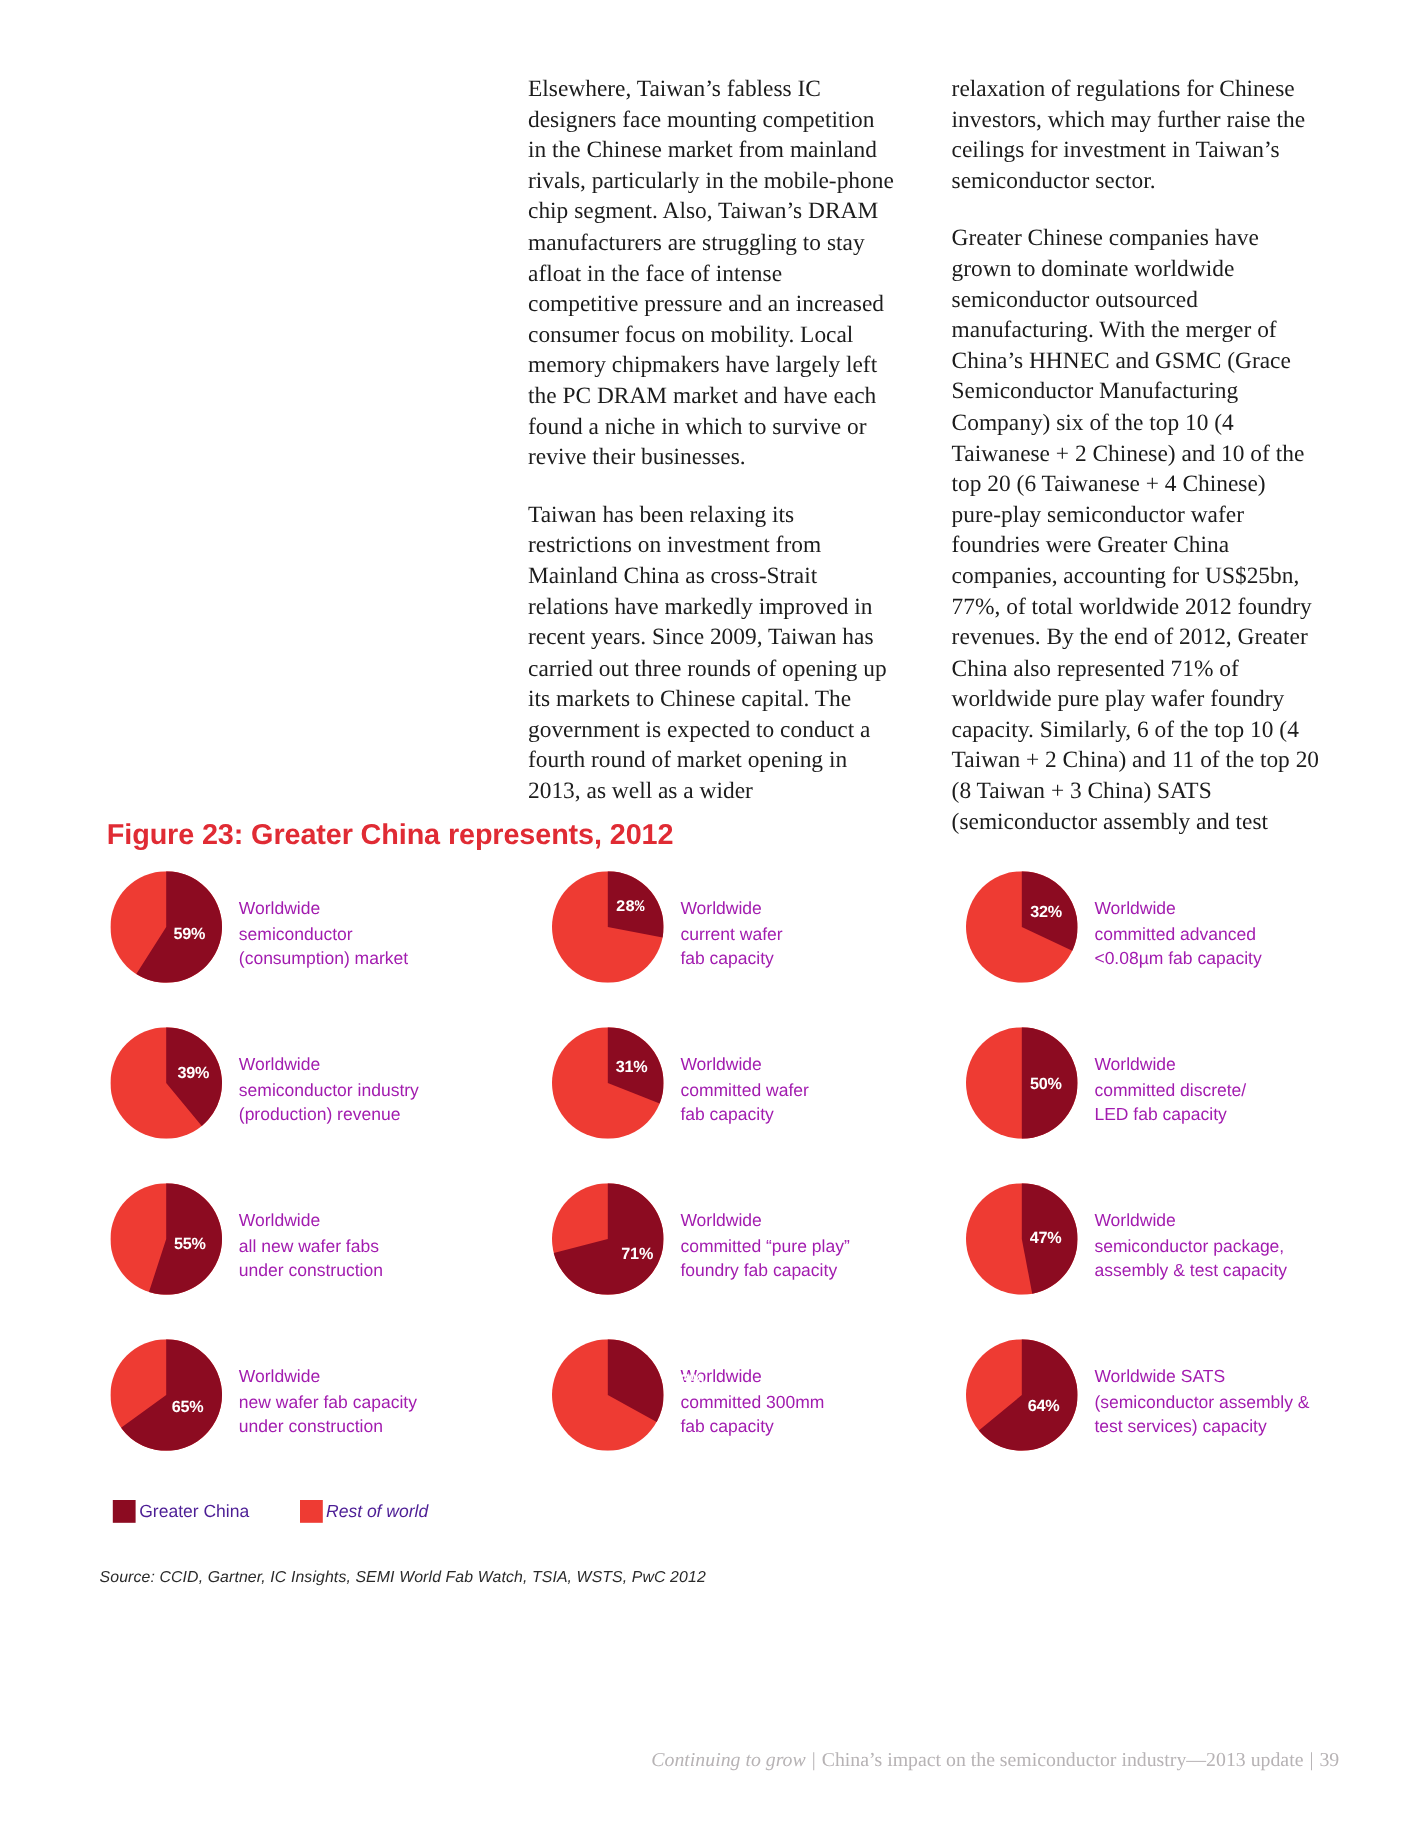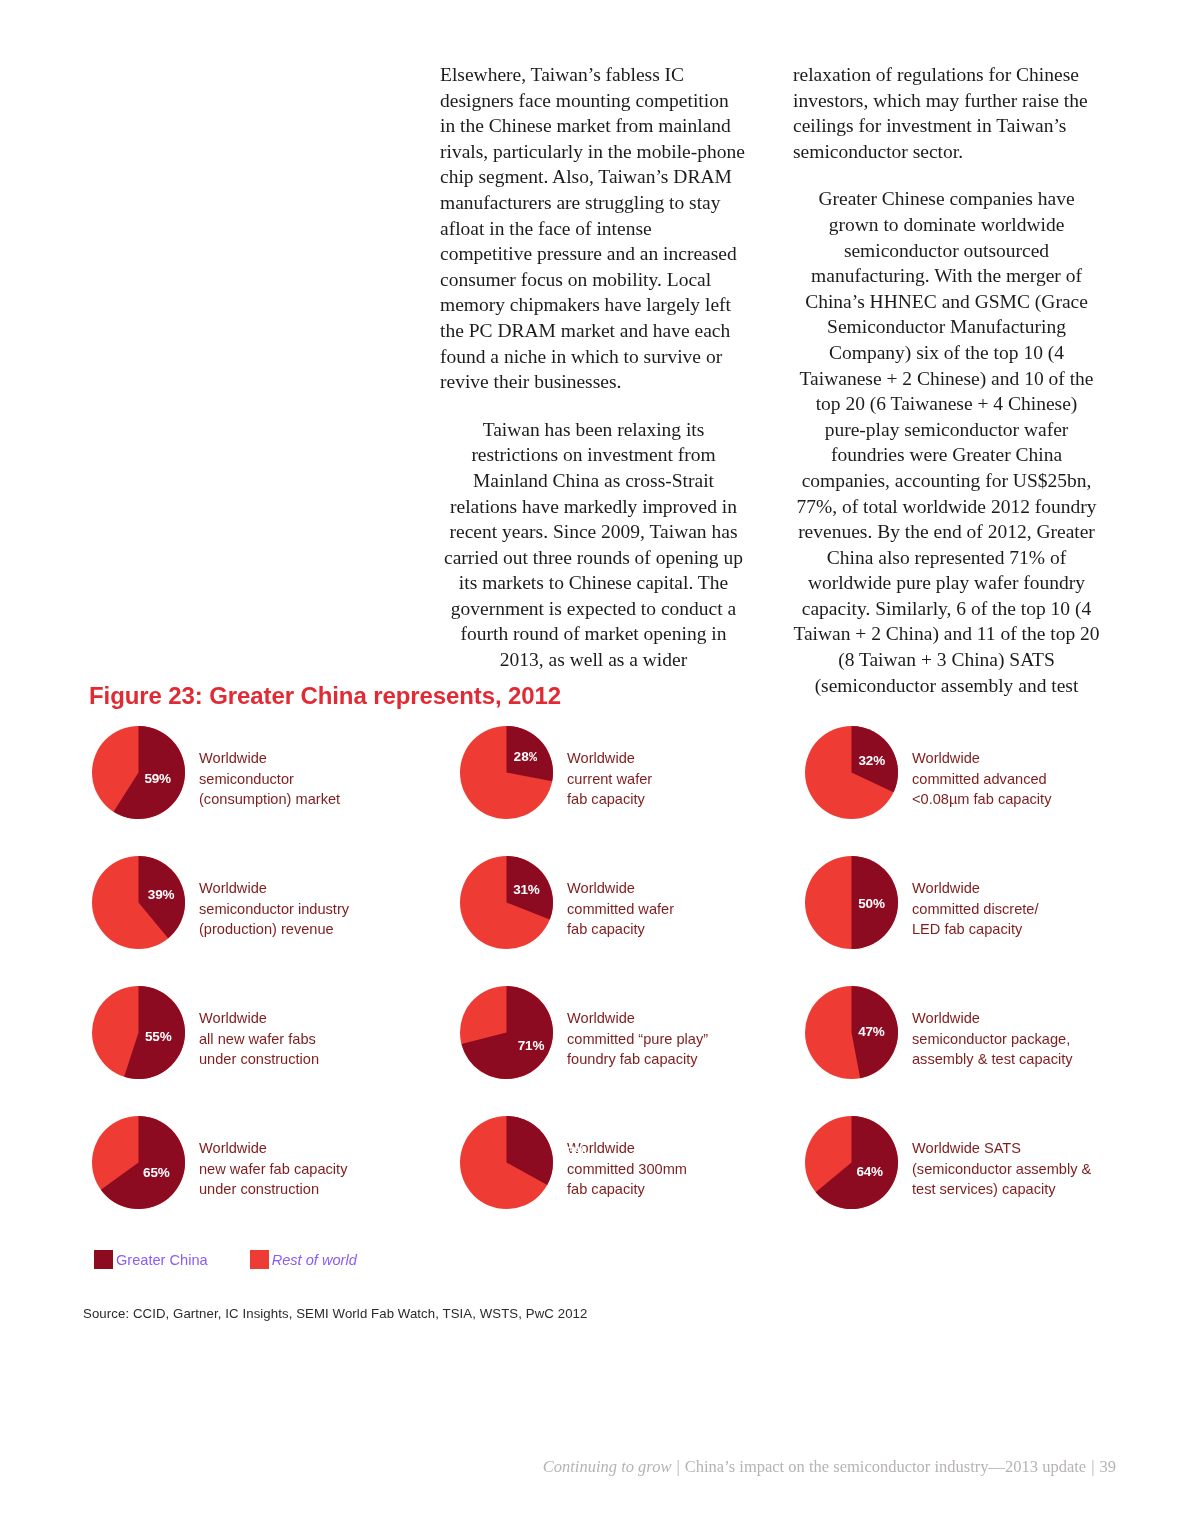--- a/index.html
+++ b/index.html
@@ -30,21 +30,21 @@
   }
   .body-col p {
     margin: 0 0 22px 0;
     font-family: "Liberation Serif", "DejaVu Serif", serif;
     font-size: 19.5px;
     line-height: 25.6px;
     color: #1c1c1c;
     text-align: left;
     hyphens: none;
   }
-  .body-col p:last-child { margin-bottom: 0; text-align: center; }
+  .body-col p:last-child { margin-bottom: 0; }
 
   
   .figure-title {
     position: absolute;
     left: 89px;
     top: 682px;
     font-size: 24px;
     font-weight: bold;
     color: #e02b34;
     letter-spacing: -0.1px;
@@ -84,21 +84,21 @@
     font-size: 13.5px;
     font-weight: bold;
     letter-spacing: -0.2px;
     white-space: nowrap;
     pointer-events: none;
   }
 
   .pie-caption {
     font-size: 14.6px;
     line-height: 20.6px;
-    color: #7f1d1d;
+    color: #a21caf;
     padding-top: 22px;
     white-space: pre-line;
     font-family: "Liberation Sans", sans-serif;
   }
 
   
   .legend {
     position: absolute;
     left: 94px;
     top: 1250px;
@@ -110,30 +110,31 @@
     align-items: center;
   }
   .legend-item + .legend-item { margin-left: 42px; font-style: italic; }
   .legend-swatch {
     width: 19px;
     height: 19px;
     flex: 0 0 19px;
   }
   .legend-text {
     font-size: 14.6px;
-    color: #8b5cf6;
+    color: #4c1d95;
     margin-left: 3px;
   }
 
   
   .source {
     position: absolute;
     left: 83px;
     top: 1306px;
     font-size: 13.2px;
+    font-style: italic;
     color: #2a2a2a;
     letter-spacing: 0.1px;
   }
 
   
   .footer {
     position: absolute;
     right: 74px;
     top: 1457px;
     font-family: "Liberation Serif", "DejaVu Serif", serif;

